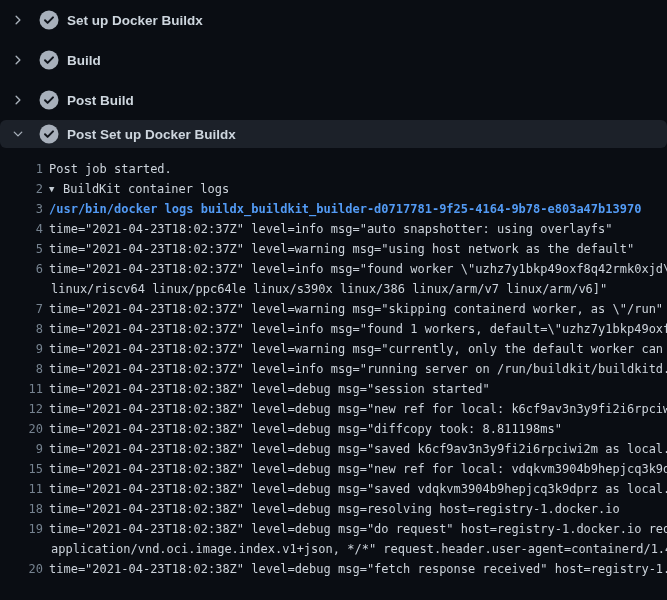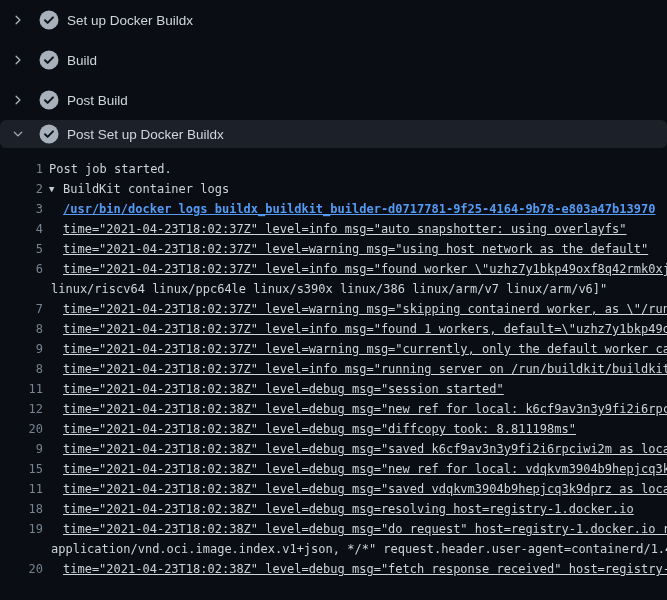--- a/index.html
+++ b/index.html
@@ -10,21 +10,21 @@
     overflow: hidden;
     background: #0a0d13;
   }
   .app {
     width: 667px;
     height: 600px;
     background: #0a0d13;
     position: relative;
   }
   
-  .steps { width: 100%; }
+  .steps { width: 100%; font-weight: bold; }
   .step {
     display: flex;
     align-items: center;
     height: 40px;
     padding-left: 12px;
     cursor: pointer;
     box-sizing: border-box;
   }
   .step.expanded {
     height: 28px;
@@ -70,21 +70,21 @@
     text-align: right;
     color: #768390;
     cursor: pointer;
     user-select: none;
   }
   .log-row .txt {
     color: #ccd3db;
     white-space: pre;
   }
   .log-row.indent-base .txt { margin-left: 6px; }
-  .log-row.indent-inner .txt { margin-left: 20px; text-decoration: underline; }
+  .log-row.indent-inner .txt { margin-left: 6px; }
   .log-row.indent-wrap .txt { margin-left: 8px; }
   .log-row.style-command .txt {
     color: #539bf5;
     font-weight: bold;
   }
   .log-row.style-group { cursor: pointer; }
   .log-row .toggle {
     display: inline-block;
     width: 14px;
     font-size: 9px;

